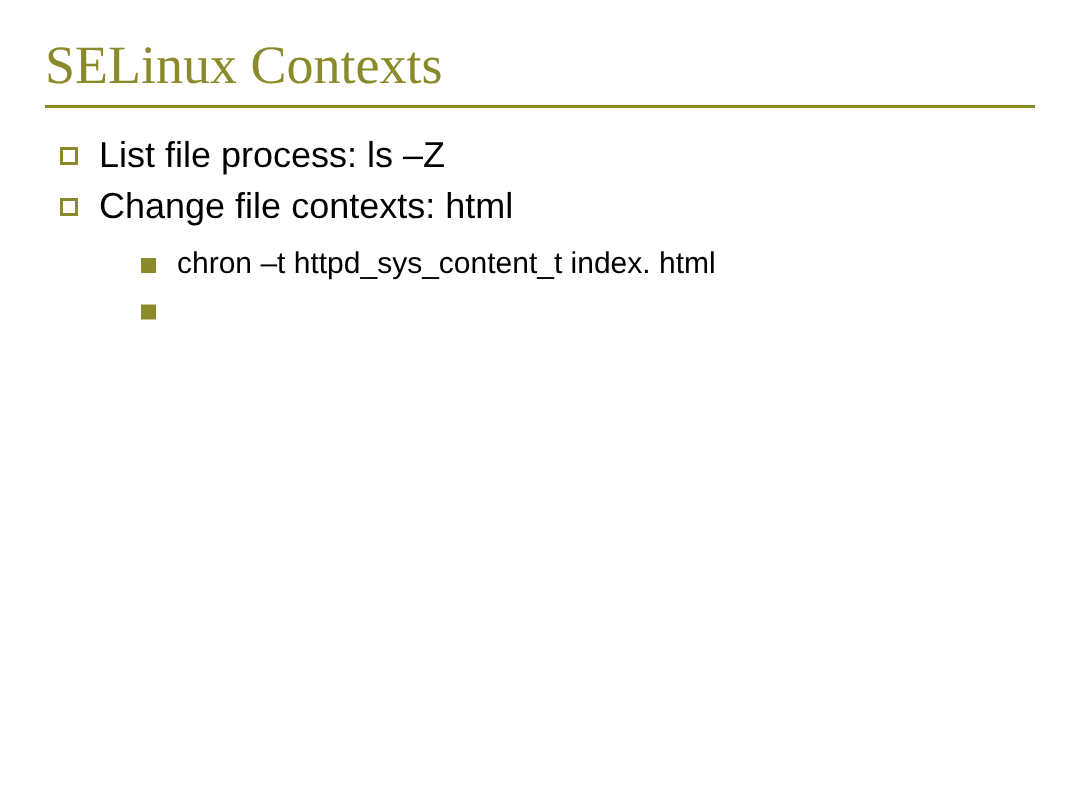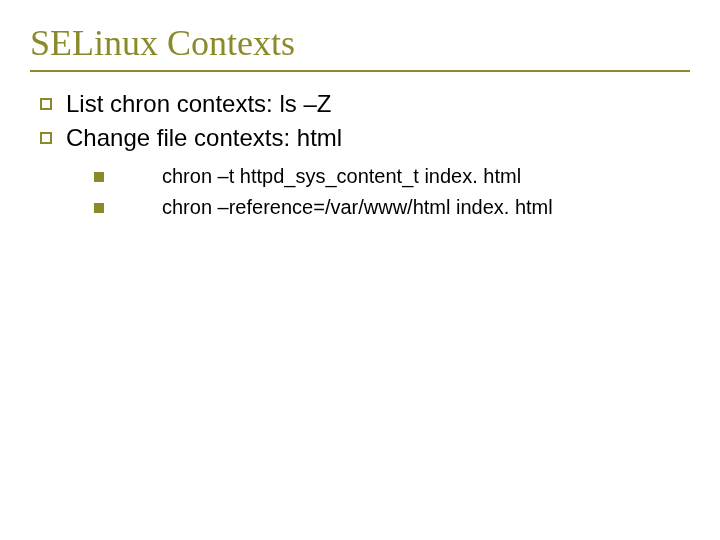--- a/index.html
+++ b/index.html
@@ -51,21 +51,20 @@
     margin-top: 10px;
     margin-right: 14px;
     flex: 0 0 auto;
   }
   .bullet-l2 {
     display: flex;
     align-items: flex-start;
     margin-left: 64px;
     font-size: 20px;
     margin-top: 4px;
-    gap: 44px;
   }
   .bullet-l2 .marker {
     display: inline-block;
     width: 10px;
     height: 10px;
     background: #8a8a2a;
     margin-top: 9px;
     margin-right: 14px;
     flex: 0 0 auto;
   }
@@ -78,33 +77,32 @@
 
 <div class="slide">
   <h1 class="title">SELinux Contexts</h1>
   <hr class="rule">
 
   <div class="content">
 
 
     <div class="bullet-l1">
       <span class="marker"></span>
-      <span>List chron contexts:  ls –Z</span>
+      <span>List file process:  ls –Z</span>
     </div>
 
     <div class="bullet-l1">
       <span class="marker"></span>
       <span>Change file contexts: html</span>
     </div>
 
     <div class="sub-group">
       <div class="bullet-l2">
         <span class="marker"></span>
         <span>chron –t httpd_sys_content_t index. html</span>
       </div>
       <div class="bullet-l2">
         <span class="marker"></span>
-        <span>chron –reference=/var/www/html index. html</span>
       </div>
     </div>
 
   </div>
 </div>
 
 </body></html>

